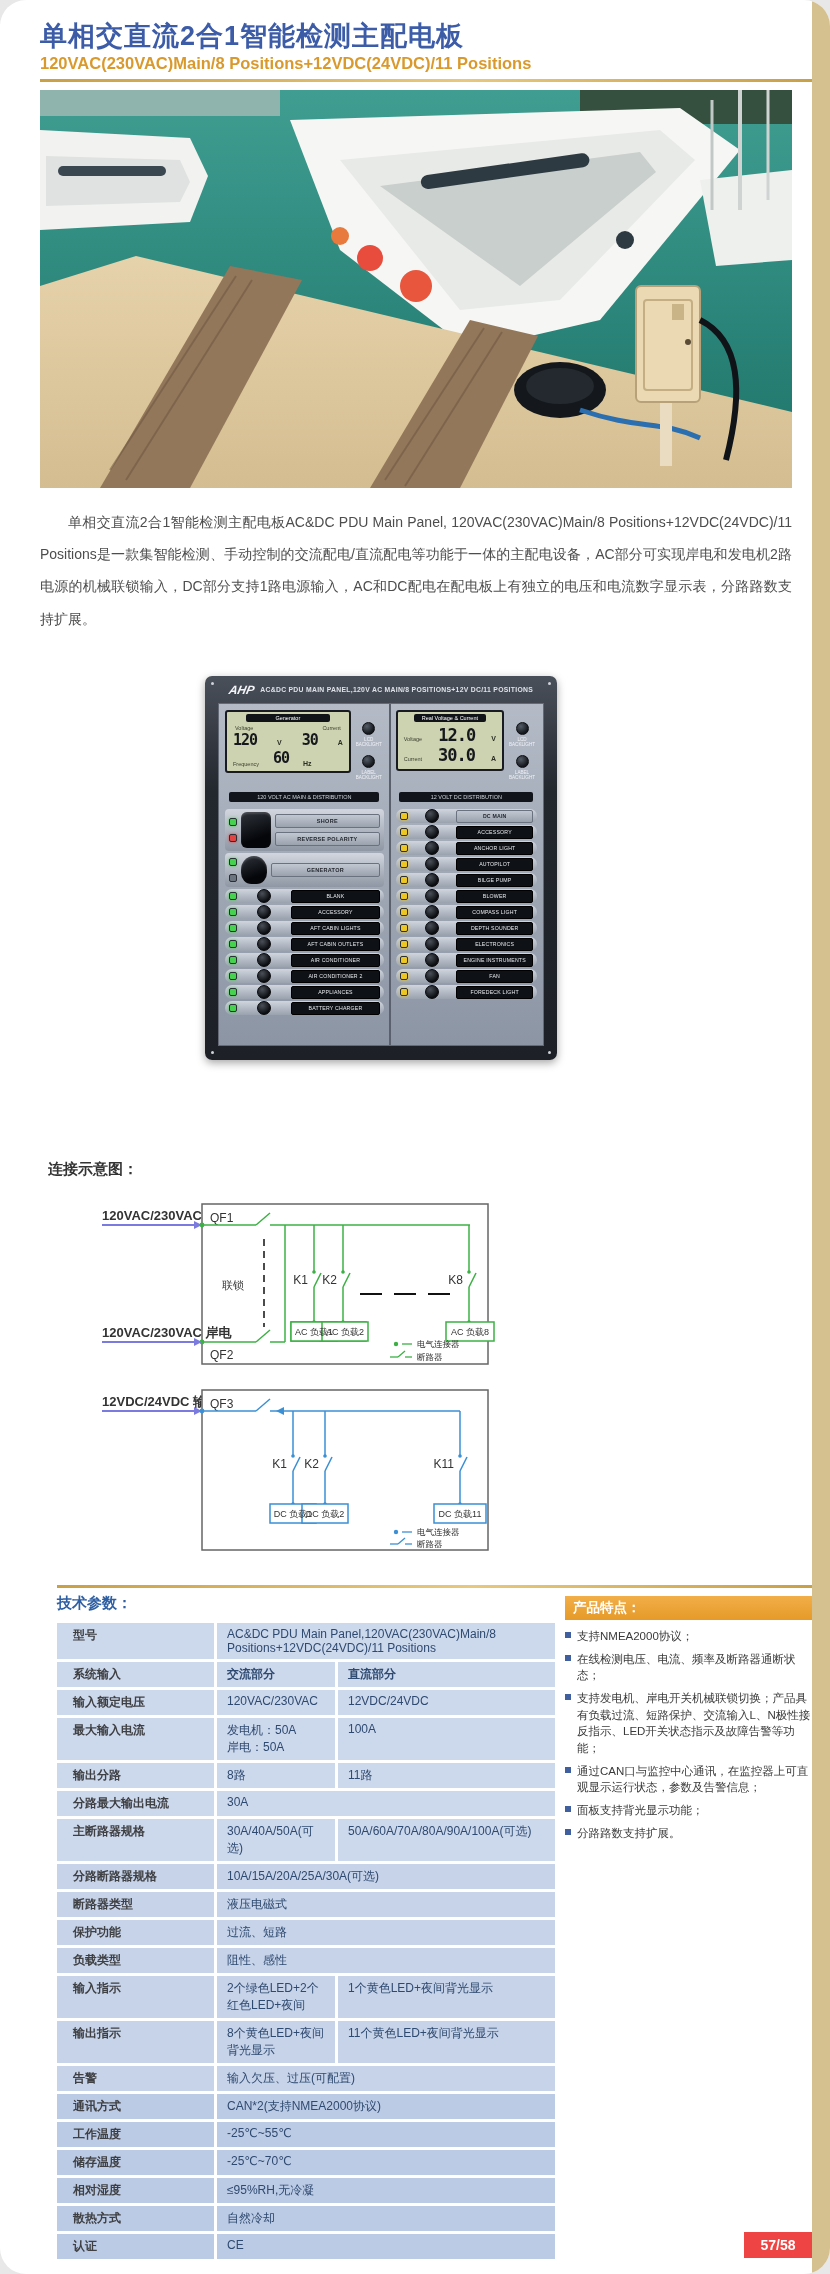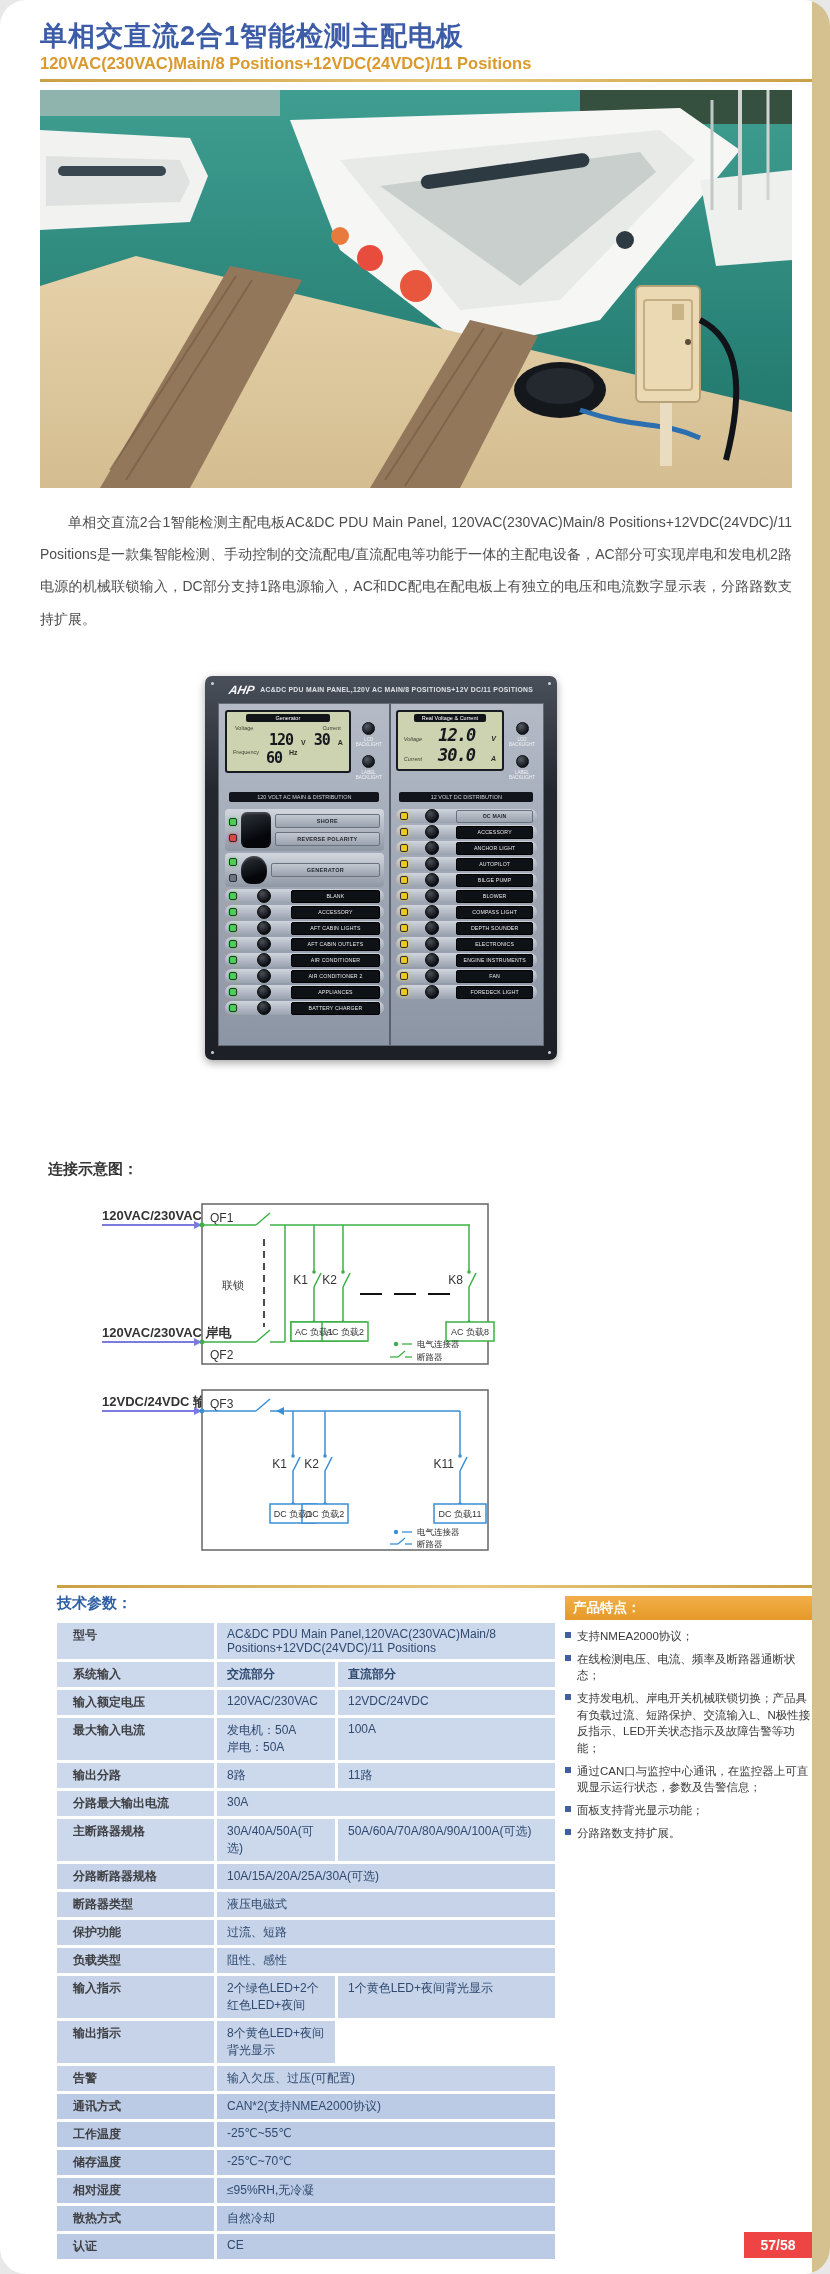--- a/index.html
+++ b/index.html
@@ -23,26 +23,26 @@
   .dev-inner{position:absolute;left:13px;right:13px;top:27px;bottom:14px;
              background:linear-gradient(180deg,#b4bbc7,#8c95a4);border:1px solid #646b77;display:flex;}
   .col{display:flex;flex-direction:column;box-sizing:border-box;}
   .col-ac{width:53%;border-right:2px solid #5a616c;padding:6px 5px 4px 6px;}
   .col-dc{flex:1;padding:6px 6px 4px 5px;}
   .meter-wrap{display:flex;gap:3px;align-items:flex-start;}
   .lcd{flex:1;background:#cdd3b0;border:2px solid #181c22;border-radius:3px;padding:3px 4px 4px;position:relative;}
   .lcd-title{background:#101318;color:#fff;font-size:5.5px;text-align:center;border-radius:2px;
              width:70%;margin:-1px auto 3px;padding:1px 2px;white-space:nowrap;overflow:hidden;}
   .lcd-head{display:flex;justify-content:space-between;font-size:5.5px;color:#3b4030;padding:0 4px;}
-  .lcd-vals{display:flex;align-items:baseline;justify-content:space-between;padding:0 2px;margin-left:36px;}
+  .lcd-vals{display:flex;align-items:baseline;justify-content:space-between;padding:0 2px;}
   .dig{font-family:"DejaVu Sans Mono",monospace;font-weight:bold;font-size:15px;color:#15181c;letter-spacing:-1px;}
   .unit{font-size:7px;font-weight:bold;color:#2a2e24;}
-  .lcd-freq{display:flex;align-items:flex-start;gap:7px;padding:0 2px;}
+  .lcd-freq{display:flex;align-items:flex-end;gap:14px;padding:0 2px;}
   .sm{font-size:5.5px;color:#3b4030;}
-  .lcd-line{display:flex;align-items:baseline;gap:8px;justify-content:space-between;padding:0 2px;font-style:italic;}
+  .lcd-line{display:flex;align-items:baseline;gap:8px;justify-content:space-between;padding:0 2px;}
   .dig.big{font-size:17px;}
   .btns{width:30px;display:flex;flex-direction:column;align-items:center;padding-top:12px;}
   .rbtn{width:11px;height:11px;border-radius:50%;background:radial-gradient(circle at 35% 30%,#555c66,#14171c 70%);
         border:1px solid #0b0d10;cursor:pointer;}
   .rbtn-label{font-size:4.6px;color:#f0f2f5;text-align:center;line-height:1.15;margin:2px 0 7px;}
   .section-bar{background:#11141a;color:#ced2da;font-size:5.5px;text-align:center;border-radius:2px;
                margin:5px auto 0;width:92%;padding:2px 2px;white-space:nowrap;overflow:hidden;}
   .rows{margin-top:7px;display:flex;flex-direction:column;gap:2px;flex:1;overflow:hidden;}
   .main-block{border-radius:4px;background:linear-gradient(180deg,#d2d7df,#8f97a4);
               display:flex;align-items:center;gap:4px;padding:3px 4px;position:relative;}
@@ -621,20 +621,21 @@
 
       <div class="spec-row two">
         <div class="spec-label">输入指示</div>
         <div class="spec-v1">2个绿色LED+2个红色LED+夜间</div>
         <div class="spec-v2">1个黄色LED+夜间背光显示</div>
       </div>
 
       <div class="spec-row two">
         <div class="spec-label">输出指示</div>
         <div class="spec-v1">8个黄色LED+夜间背光显示</div>
+        <div class="spec-v2">11个黄色LED+夜间背光显示</div>
       </div>
 
       <div class="spec-row span">
         <div class="spec-label">告警</div>
         <div class="spec-v1">输入欠压、过压(可配置)</div>
 
       </div>
 
       <div class="spec-row span">
         <div class="spec-label">通讯方式</div>

